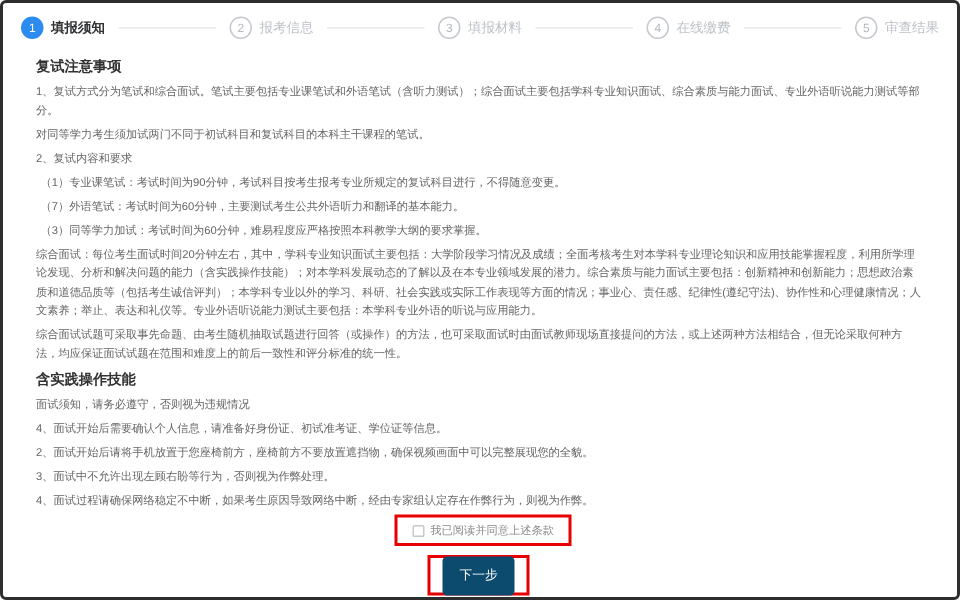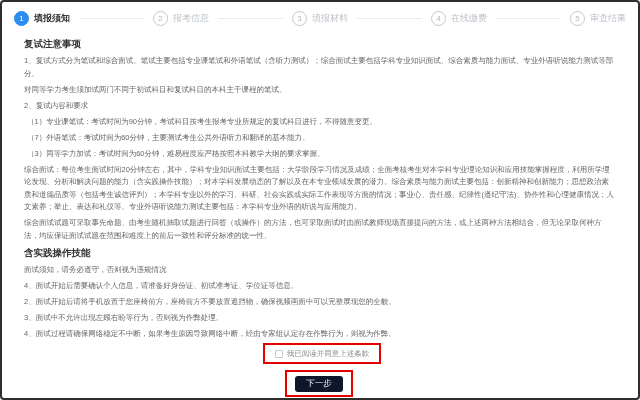--- a/index.html
+++ b/index.html
@@ -36,21 +36,21 @@
     width:8px;height:8px;box-sizing:border-box;border:1px solid #c5c8ce;
     border-radius:1px;background:#fff;cursor:pointer;flex:none;
   }
   .agreement-label{font-size:7.5px;color:#8a8a8a;white-space:nowrap;cursor:pointer;}
   .button-box{
     position:absolute;left:283px;top:368px;width:68px;height:27px;box-sizing:border-box;
     border:2px solid #e60000;background:#fff;
     display:flex;align-items:center;justify-content:center;
   }
   .next-button{
-    width:48px;height:16px;background:#0f172a;color:#fff;border:none;border-radius:3px;
+    width:48px;height:26px;background:#0c4a6e;color:#fff;border:none;border-radius:3px;
     font-size:8.5px;font-family:inherit;display:flex;align-items:center;justify-content:center;
     cursor:pointer;padding:0;line-height:1;
   }
 </style>
 </head>
 <body>
 
 <div class="page">
 
   <div class="stepper">

